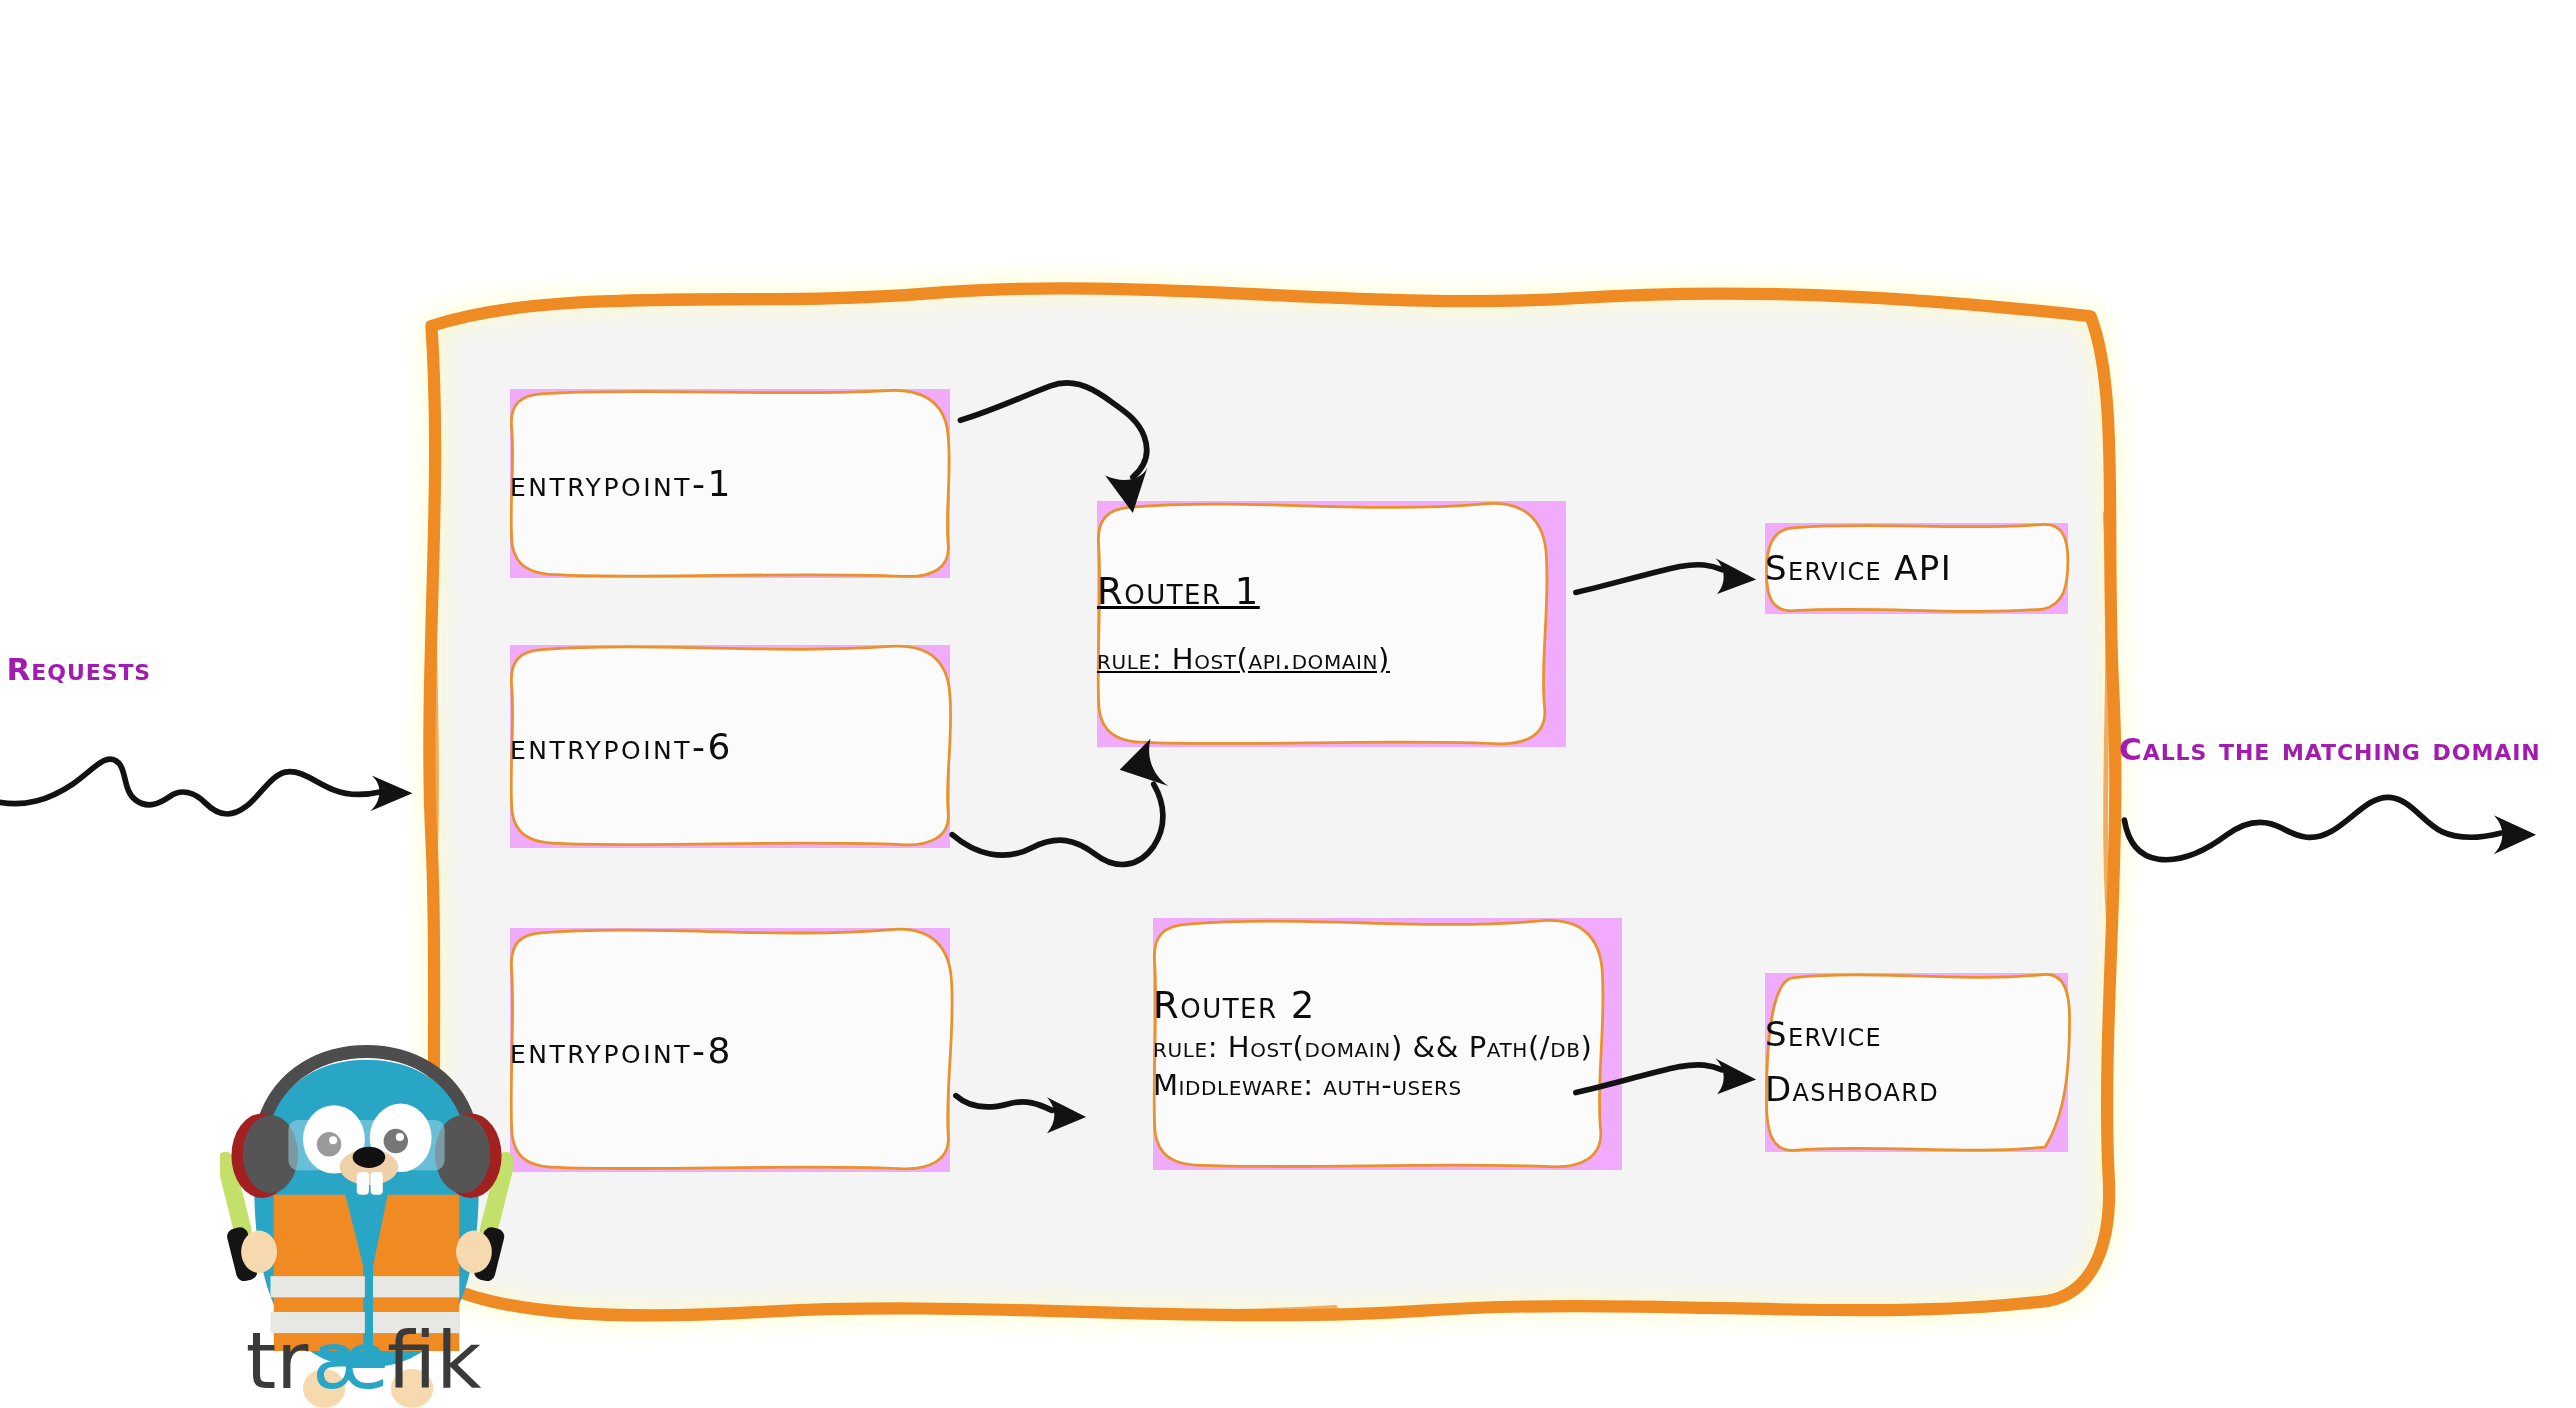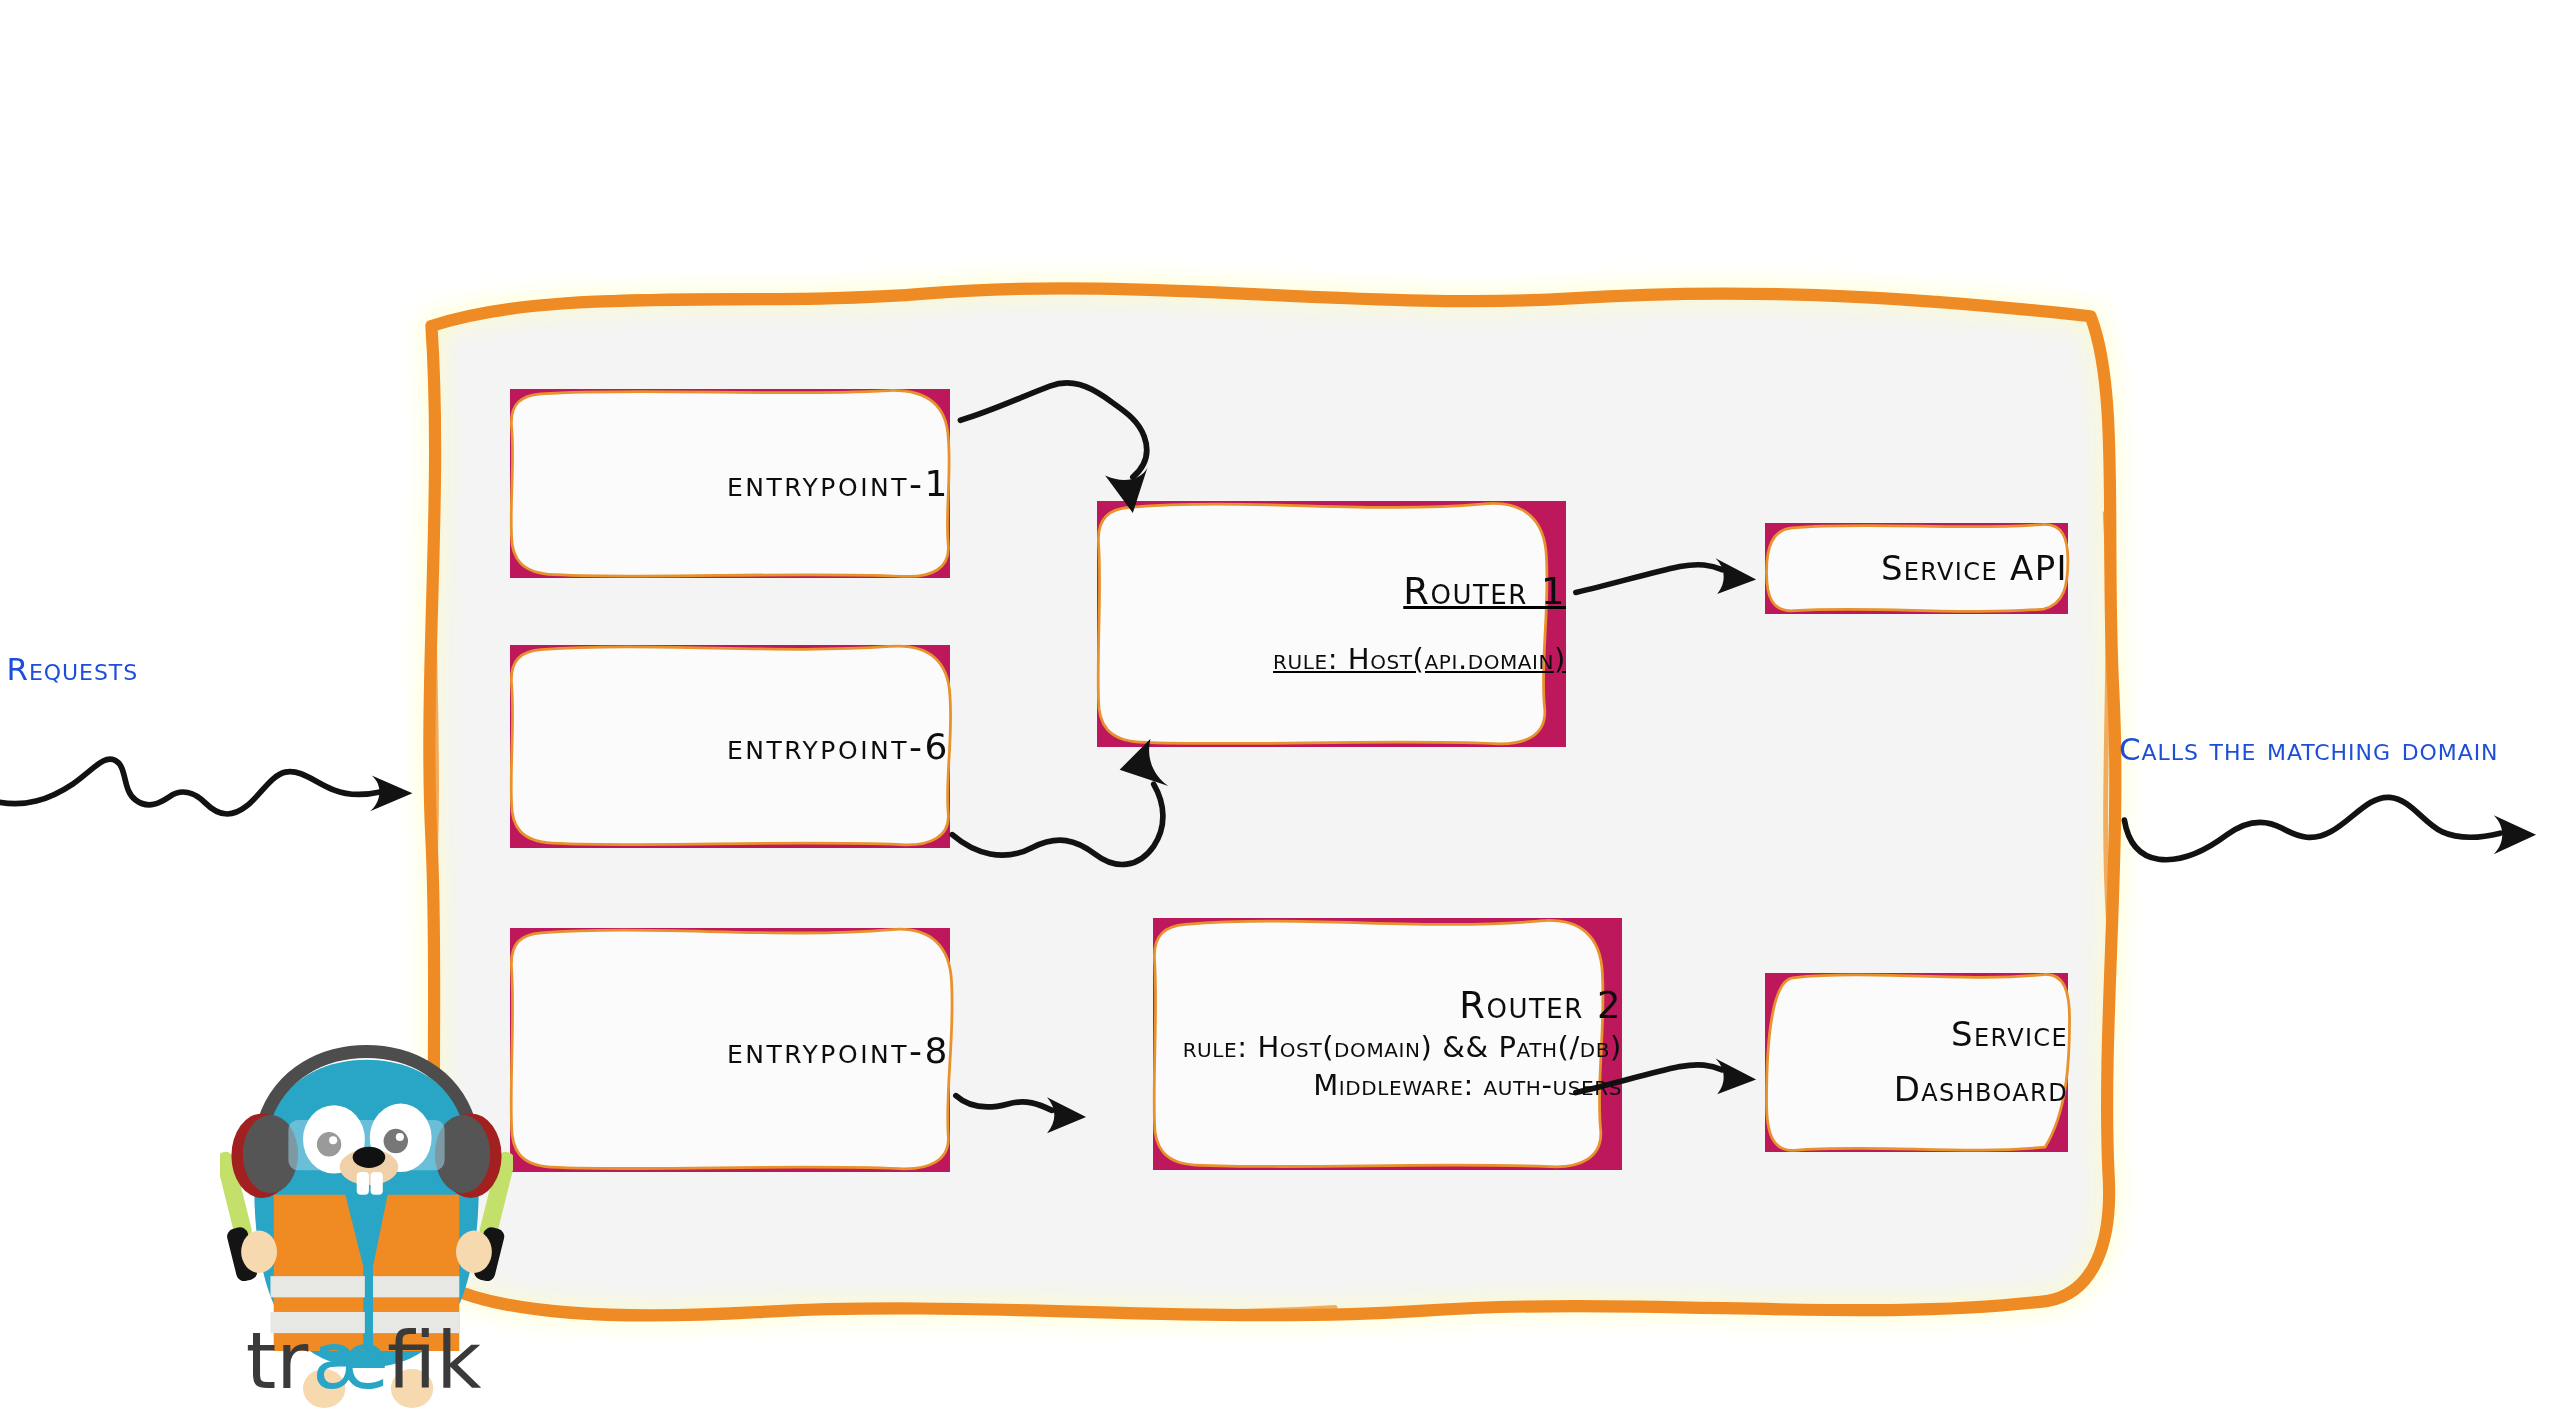--- a/index.html
+++ b/index.html
@@ -49,24 +49,24 @@
     inset: 0;
     width: 100%;
     height: 100%;
     overflow: visible;
   }
 
   
   .node {
     position: absolute;
     box-sizing: border-box;
-    background: #be185d;
+    background: #f0abfc;
     display: flex;
     flex-direction: column;
-    align-items: flex-end;
+    align-items: flex-start;
     justify-content: center;
     text-align: center;
   }
   .node > svg.frame {
     position: absolute;
     inset: -4.9px;
     width: calc(100% + 9.8px);
     height: calc(100% + 9.8px);
     overflow: visible;
     pointer-events: none;
@@ -99,21 +99,22 @@
     letter-spacing: 0.04em;
     line-height: 1.28;
   }
 
   
   .side-label {
     position: absolute;
     font-size: 31px;
     font-variant: small-caps;
     letter-spacing: 0.03em;
-    color: #1d4ed8;
+    color: #a21caf;
+    font-weight: bold;
   }
   #requests-label { left: 6.5px;  top: 651px; }
   #calls-label    { left: 2119px; top: 731px; }
 
   .edge-svg {
     position: absolute;
     overflow: visible;
     pointer-events: none;
   }
 

